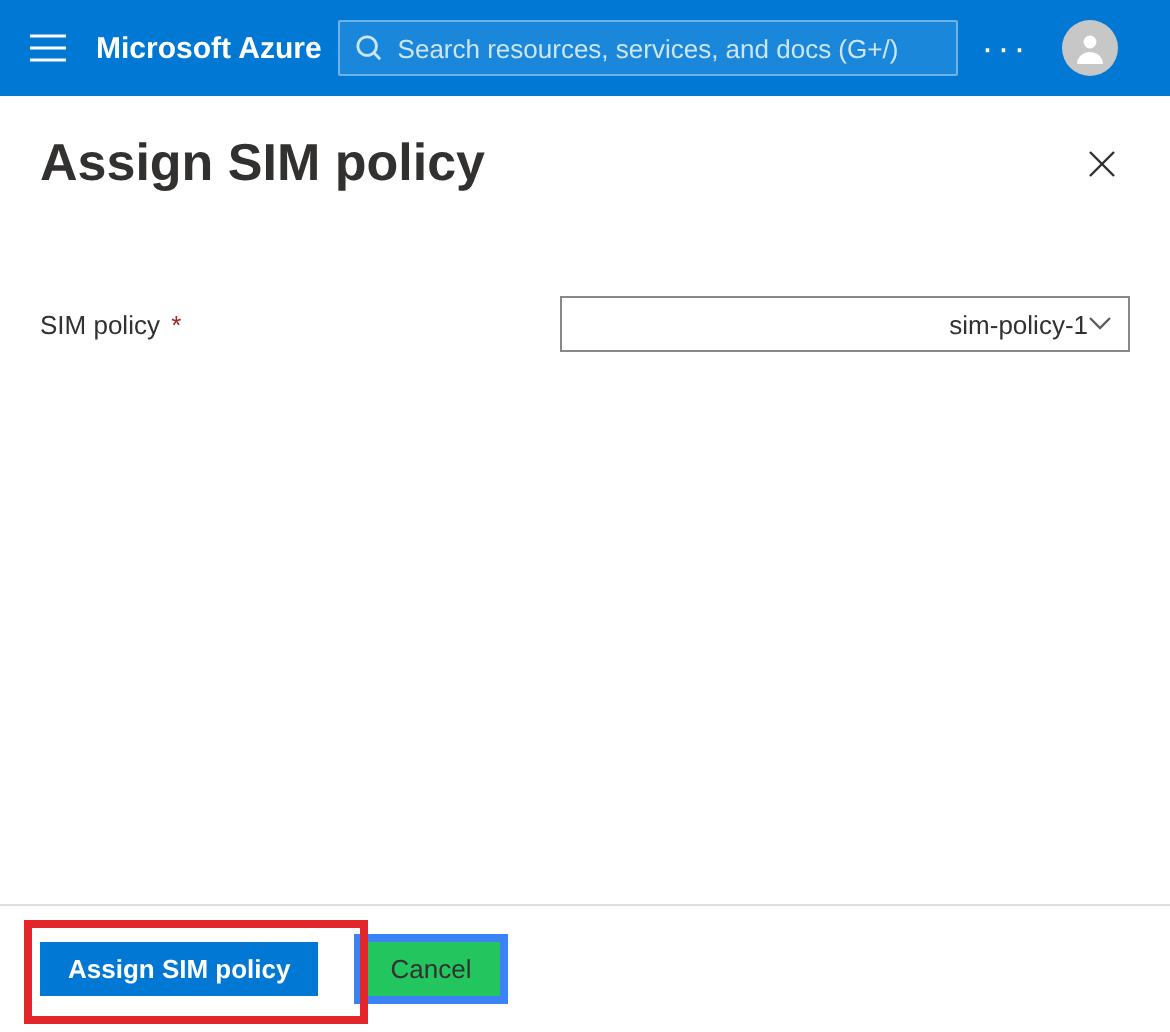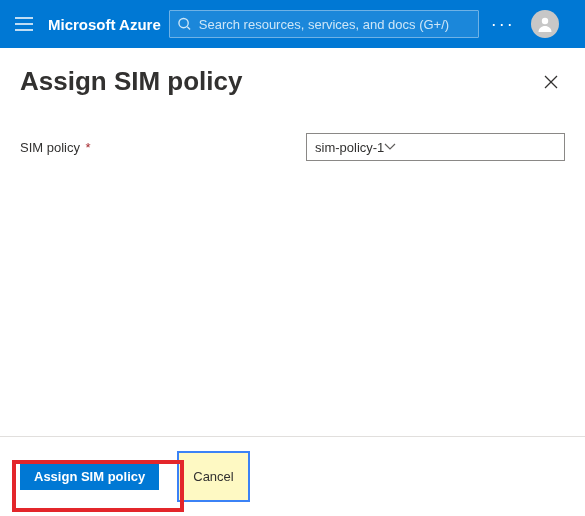--- a/index.html
+++ b/index.html
@@ -45,44 +45,44 @@
     .avatar svg { fill:#fff; }
 
     .content {
       padding: 18px 20px 0 20px;
     }
     .title-row { display:flex; align-items:center; justify-content:space-between; }
     .title { font-size: 26px; font-weight: 600; color:#323130; }
     .close-btn { width:28px; height:28px; display:flex; align-items:center; justify-content:center; cursor:pointer;}
     .close-btn svg { stroke:#323130; }
 
-    .form-row { display:flex; align-items:center; margin-top:36px;gap:26px; }
+    .form-row { display:flex; align-items:center; margin-top:51px; }
     .label { font-size:13px; color:#323130; width: 260px; }
     .req { color:#a4262c; margin-left:2px; }
     .select {
       flex:1; height:28px; border:1px solid #8a8886;
-      display:flex; align-items:center; justify-content:flex-start;
+      display:flex; align-items:center; justify-content:flex-end;
       padding: 0 8px; font-size:13px; color:#323130; cursor:pointer;
       background:#fff;
     }
     .select svg { stroke:#605e5c; }
 
     .footer {
       position:absolute; bottom:0; left:0; right:0;
       border-top:1px solid #e1dfdd;
       padding: 14px 20px;
       display:flex; gap:18px; align-items:center;
     }
     .btn-primary {
       background:#0078d4; color:#fff; border:none;
       font-size:13px; font-weight:600; padding:6px 14px; cursor:pointer;
     }
     .btn-secondary {
-      background:#fef9c3; color:#323130; border:2px solid #3b82f6;
-      font-size:13px; padding:16px 14px; cursor:pointer;
+      background:#22c55e; color:#323130; border:4px solid #3b82f6;
+      font-size:13px; padding:6px 14px; cursor:pointer;
     }
     .highlight-box {
       position:absolute;
       left:12px; bottom:4px;
       width:172px; height:52px;
       border:4px solid #e3262b;
       pointer-events:none;
     }
   </style>
 </head>

